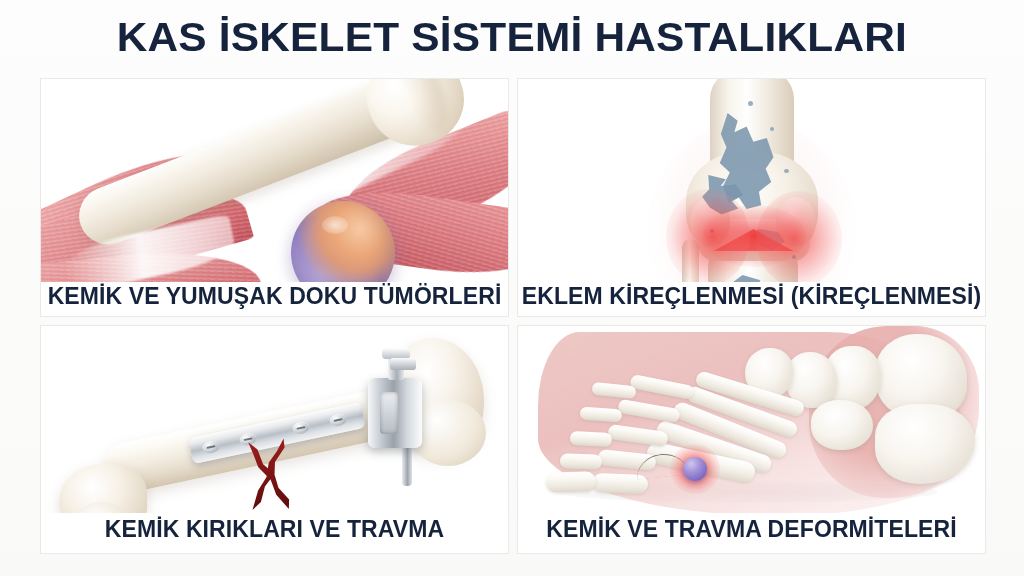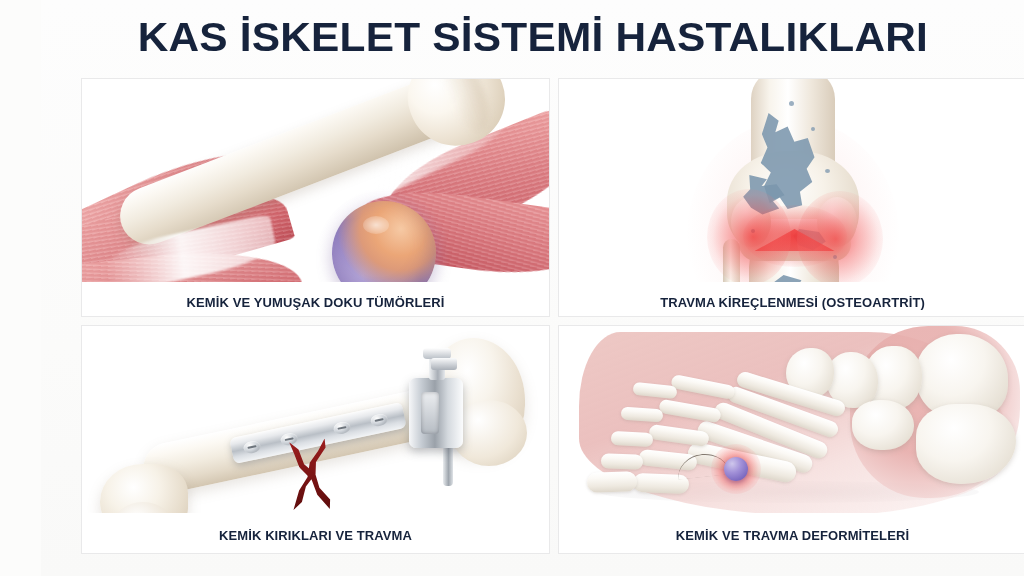--- a/index.html
+++ b/index.html
@@ -12,21 +12,20 @@
     height: 576px;
     background: #fcfcfb;
     font-family: "Liberation Sans", "DejaVu Sans", sans-serif;
     overflow: hidden;
     position: relative;
   }
   #infographic {
     position: absolute;
     inset: 0;
     background: linear-gradient(180deg, #fdfdfd 0%, #fbfbfa 60%, #f9f9f8 100%);
-    margin-left: 41px;
   }
   
   .title-bar {
     position: absolute;
     top: 8px; left: 0; right: 0;
     height: 58px;
     display: flex;
     align-items: center;
     justify-content: center;
   }
@@ -65,21 +64,21 @@
     position: absolute;
     left: 0; right: 0; top: 0;
     bottom: 34px;
     overflow: hidden;
   }
   .card .caption {
     position: absolute;
     left: 0; right: 0;
     bottom: 6px;
     text-align: center;
-    font-size: 13px;
+    font-size: 23px;
     font-weight: 700;
     color: #16233c;
     letter-spacing: 0.1px;
     white-space: nowrap;
     z-index: 40;
   }
   .card.row2 .caption { bottom: 10px; }
   .card.row2 .art { bottom: 40px; }
 
   
@@ -593,21 +592,21 @@
           <div class="speck" style="left:118px;top:48px;width:4px;height:4px;"></div>
           <div class="speck" style="left:132px;top:90px;width:5px;height:4px;"></div>
           <div class="speck" style="left:58px;top:150px;width:4px;height:4px;"></div>
           <div class="speck" style="left:140px;top:176px;width:4px;height:4px;"></div>
           <div class="meniscus"></div>
           <div class="inflame inf-center"></div>
           <div class="inflame inf-left"></div>
           <div class="inflame inf-right"></div>
         </div>
       </div>
-      <div class="caption">TRAVMA KİREÇLENMESİ (OSTEOARTRİT)</div>
+      <div class="caption">EKLEM KİREÇLENMESİ (KİREÇLENMESİ)</div>
     </div>
 
     <div class="card p3 row2">
       <div class="art">
         <div class="p3-wrap">
           <div class="p3-shaft"></div>
           <div class="p3-end-l"></div>
           <div class="p3-end-l2"></div>
           <div class="p3-end-r"></div>
           <div class="p3-end-r2"></div>

